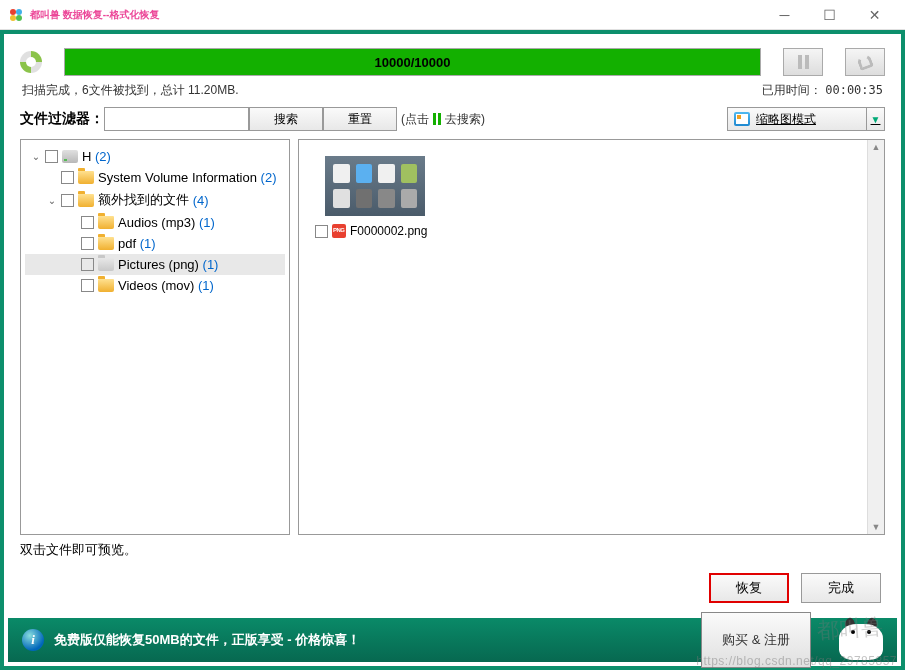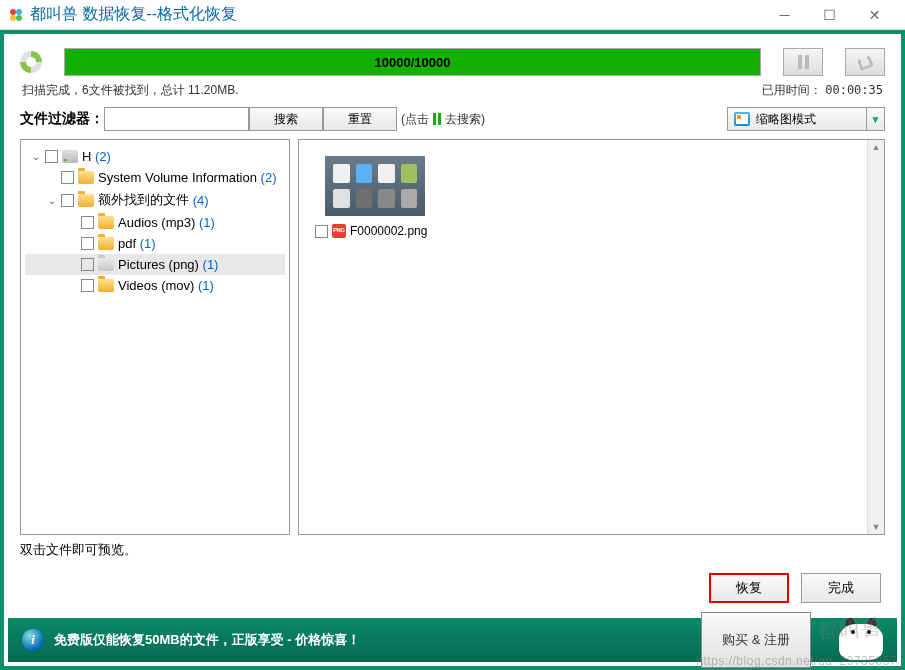--- a/index.html
+++ b/index.html
@@ -1,21 +1,21 @@
 <!DOCTYPE html>
 <html><head>
 <meta charset="utf-8">
 <style>
 * { margin: 0; padding: 0; box-sizing: border-box; font-family: "Microsoft YaHei", Arial, sans-serif; }
 body { background: #fff; width: 905px; height: 670px; overflow: hidden; position: relative; }
 
 .titlebar { height: 30px; background: #fff; border-bottom: 1px solid #e0e0e0; display: flex; align-items: center; padding: 0 8px; }
 .titlebar-icon { width: 16px; height: 16px; margin-right: 6px; }
 .titlebar-icon svg { width: 16px; height: 16px; }
-.titlebar-title { font-size: 16px; color: #0369a1; flex: 1; }
+.titlebar-title { font-size: 10px; color: #ec4899; flex: 1; font-weight: bold; }
 .titlebar-controls { display: flex; gap: 0; }
 .titlebar-btn { width: 45px; height: 30px; display: flex; align-items: center; justify-content: center; color: #666; font-size: 14px; cursor: default; }
 
 .outer-frame { border: 4px solid #0d8f6c; margin: 0; height: 640px; background: #fff; position: relative; }
 
 .inner-content { padding: 14px 16px 10px 16px; }
 
 .progress-row { display: flex; align-items: center; gap: 22px; }
 .spinner { width: 22px; height: 22px; flex-shrink: 0; background: conic-gradient(#8bc34a 0 25%, #e0e0e0 25% 50%, #8bc34a 50% 75%, #e0e0e0 75% 100%); border-radius: 50%; position: relative; }
 .spinner::after { content: ''; position: absolute; inset: 6px; background: #fff; border-radius: 50%; }
@@ -30,21 +30,21 @@
 .time-text { color: #333; }
 .time-value { font-family: monospace; }
 
 .filter-row { display: flex; align-items: center; margin-top: 8px; }
 .filter-label { font-size: 14px; font-weight: bold; }
 .filter-input { width: 145px; height: 24px; border: 1px solid #999; padding: 0 4px; font-size: 12px; }
 .filter-btn { height: 24px; padding: 0 24px; background: linear-gradient(#fafafa, #e8e8e8); border: 1px solid #999; font-size: 12px; }
 .filter-hint { font-size: 12px; color: #333; margin-left: 4px; display: flex; align-items: center; gap: 2px; }
 .pause-mini { display: inline-flex; gap: 2px; margin: 0 2px; }
 .pause-mini span { width: 3px; height: 12px; background: #13b000; }
-.view-mode { margin-left: auto; display: flex; }
+.view-mode { margin-left: auto; display: flex; text-decoration: underline; }
 .view-mode-btn { height: 24px; width: 140px; background: linear-gradient(#fafafa, #e8e8e8); border: 1px solid #999; font-size: 12px; display: flex; align-items: center; gap: 6px; padding: 0 6px; }
 .view-mode-icon { width: 16px; height: 14px; background: linear-gradient(#4fb8f0,#1e88d0); border-radius: 2px; position: relative; }
 .view-mode-icon::before { content:''; position:absolute; inset:2px; background:#fff; }
 .view-mode-icon::after { content:''; position:absolute; left:3px; top:3px; width:4px; height:4px; background:#f0a020; }
 .view-mode-arrow { width: 18px; height: 24px; background: linear-gradient(#fafafa, #e8e8e8); border: 1px solid #999; border-left: none; display: flex; align-items: center; justify-content: center; color: #0a7; font-size: 10px; }
 
 .panels { display: flex; gap: 8px; margin-top: 8px; height: 396px; }
 .tree-panel { width: 270px; border: 1px solid #999; overflow: auto; padding: 6px 4px; font-size: 13px; }
 .tree-row { display: flex; align-items: center; padding: 3px 0; white-space: nowrap; }
 .tree-indent { display: inline-block; }

